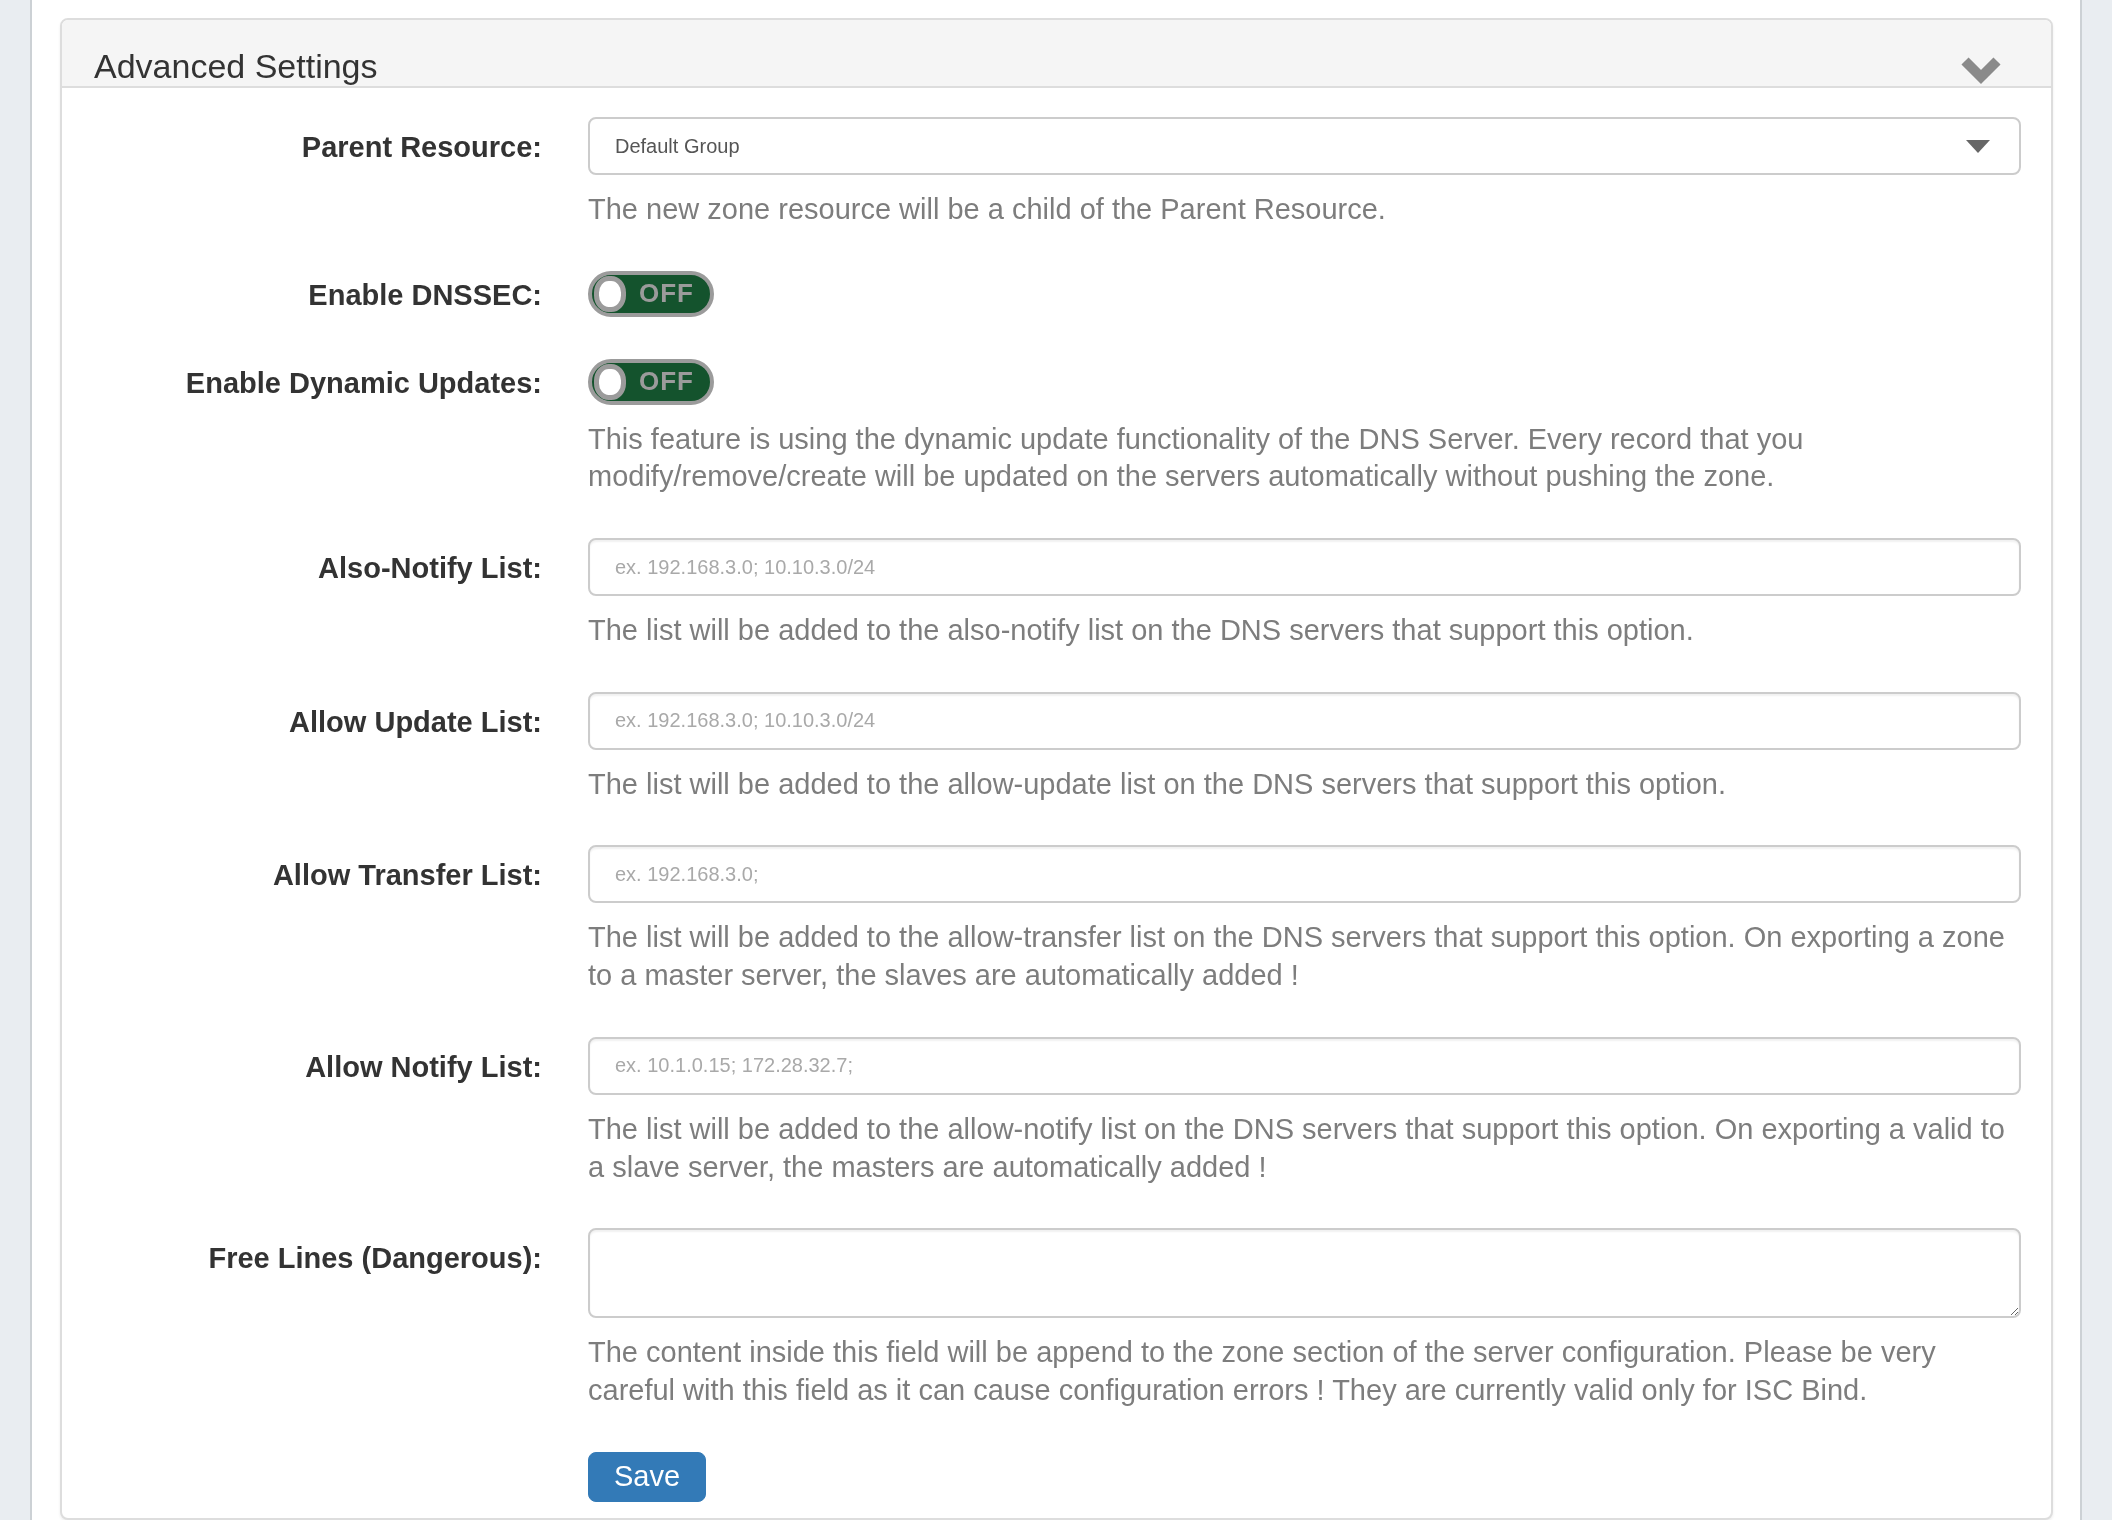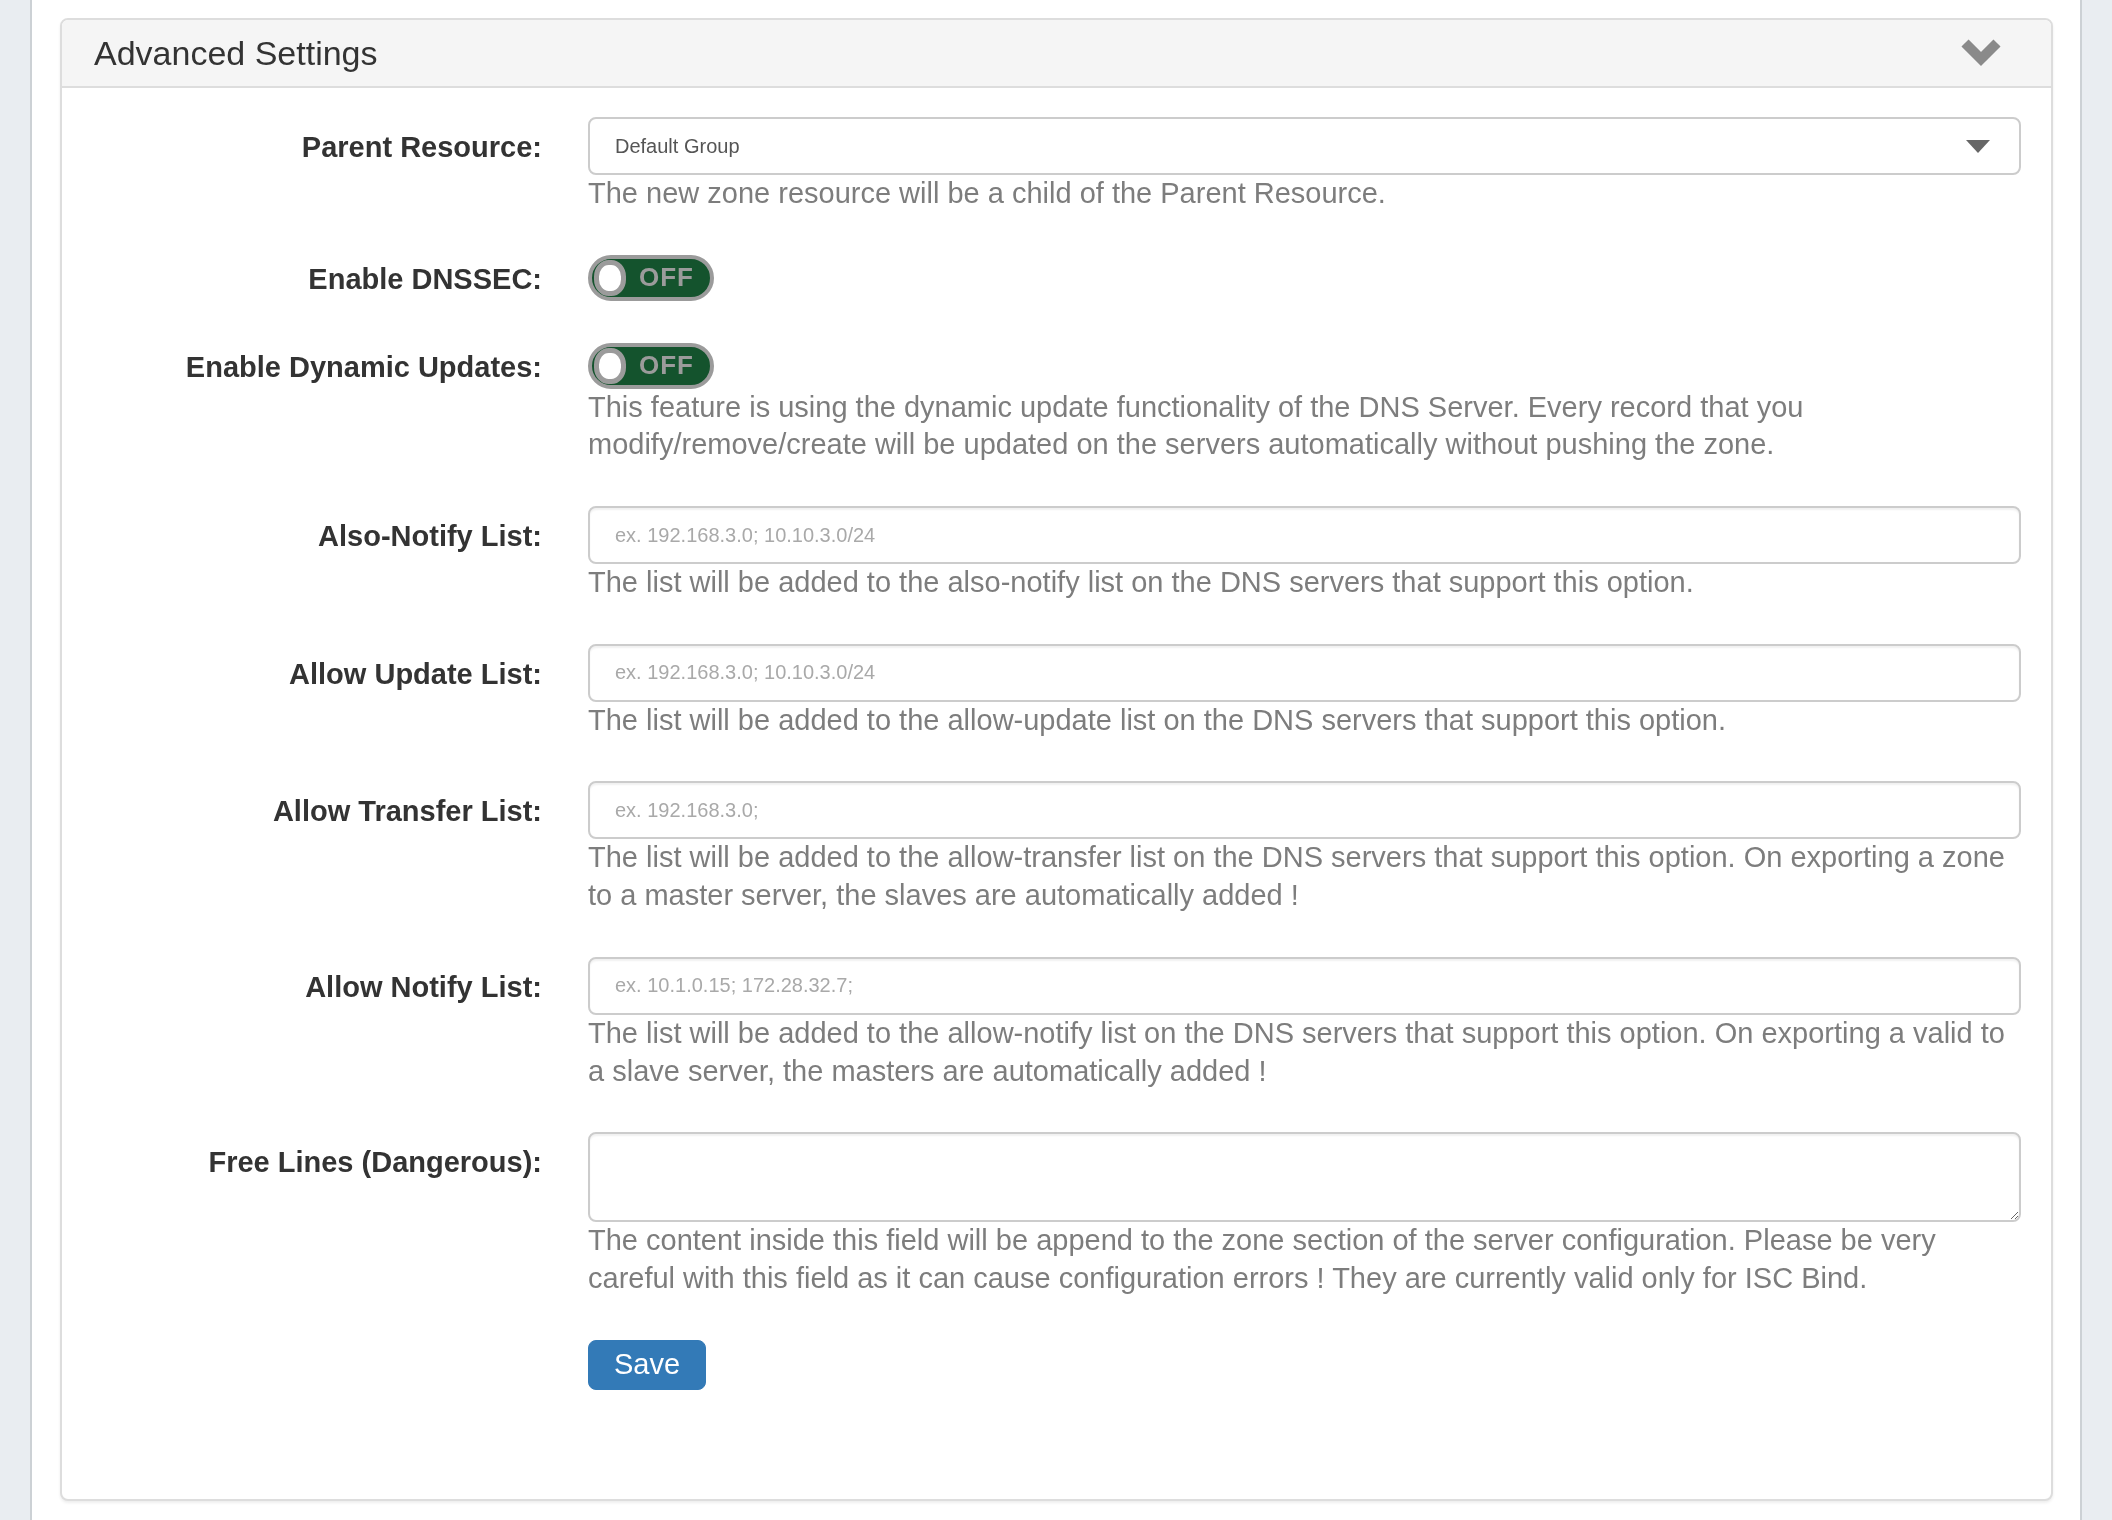--- a/index.html
+++ b/index.html
@@ -23,21 +23,21 @@
     background: #fff;
     min-height: 1483px;
     box-shadow: 0 2px 3px rgba(0,0,0,0.07);
   }
   .panel-heading {
     height: 68px;
     background: #f5f5f5;
     border-bottom: 2px solid #ddd;
     border-radius: 6px 6px 0 0;
     display: flex;
-    align-items: center;
+    align-items: flex-end;
     justify-content: space-between;
     padding: 0 48px 0 32px;
   }
   .panel-title {
     font-size: 34px;
     font-weight: 500;
     color: #333;
   }
   .collapse-chevron { cursor: pointer; display: flex; align-items: center; }
   .panel-body { padding: 29px 30px 0 30px; }
@@ -107,21 +107,21 @@
   }
   .toggle-state {
     margin-left: 13px;
     font-size: 26px;
     font-weight: bold;
     color: #9b9b9b;
     letter-spacing: 1px;
   }
 
   .help-block {
-    margin-top: 0;
+    margin-top: 16px;
     font-size: 29px;
     line-height: 1.3;
     color: #7d7d7d;
   }
 
   .free-textarea {
     height: 90px;
     padding: 10px 25px;
     resize: both;
     display: block;

